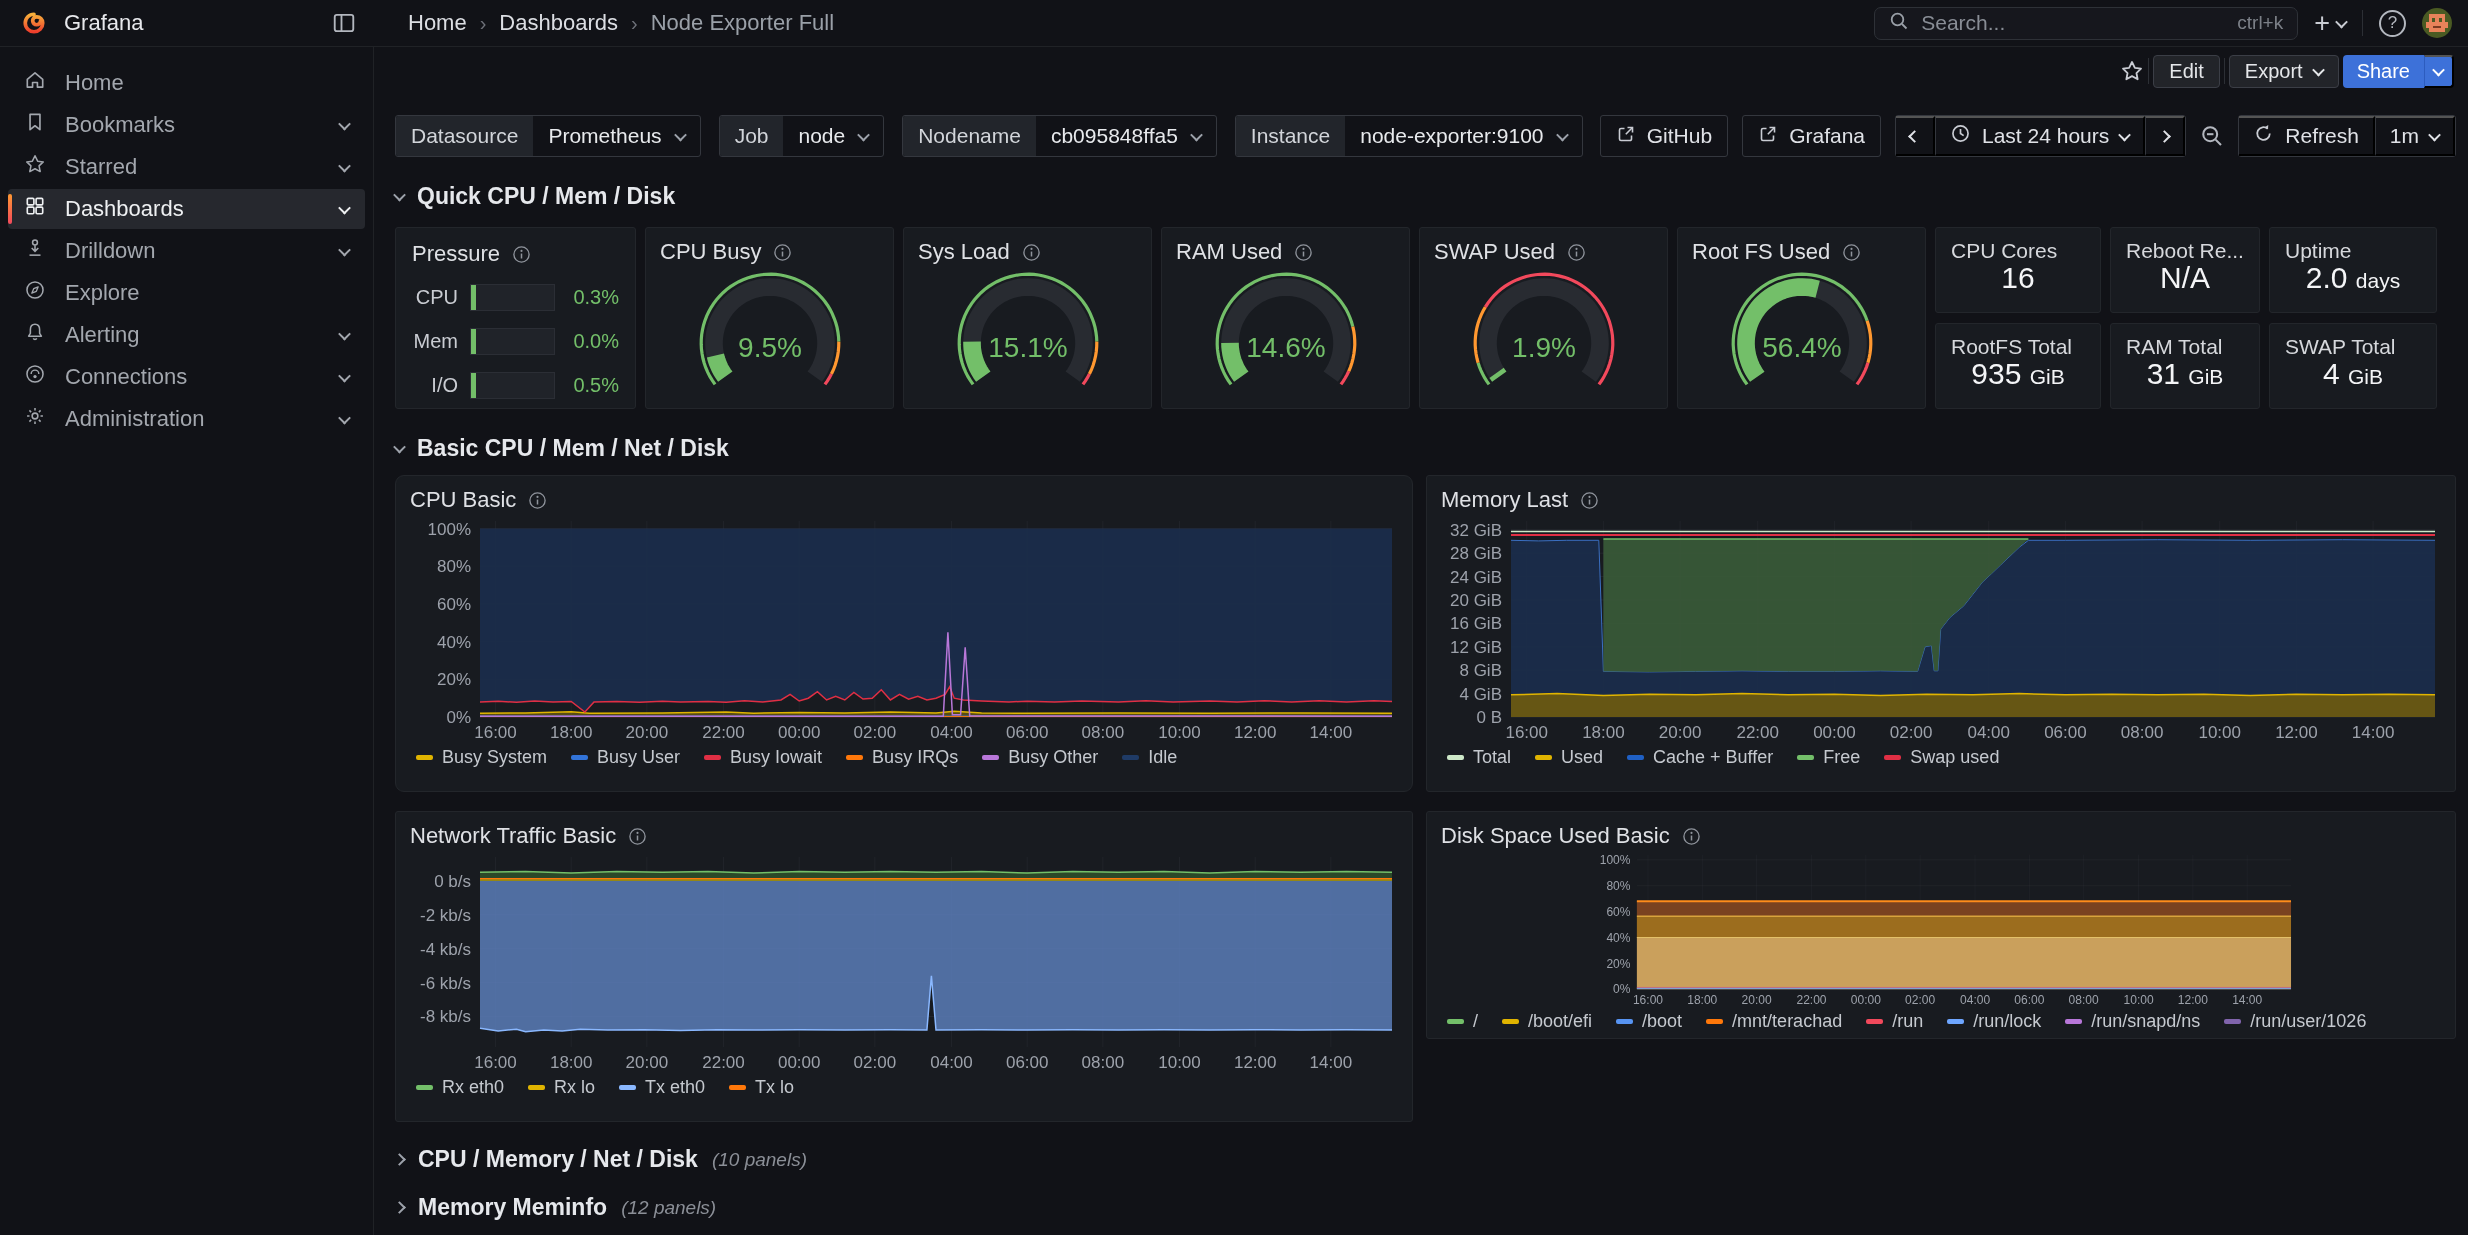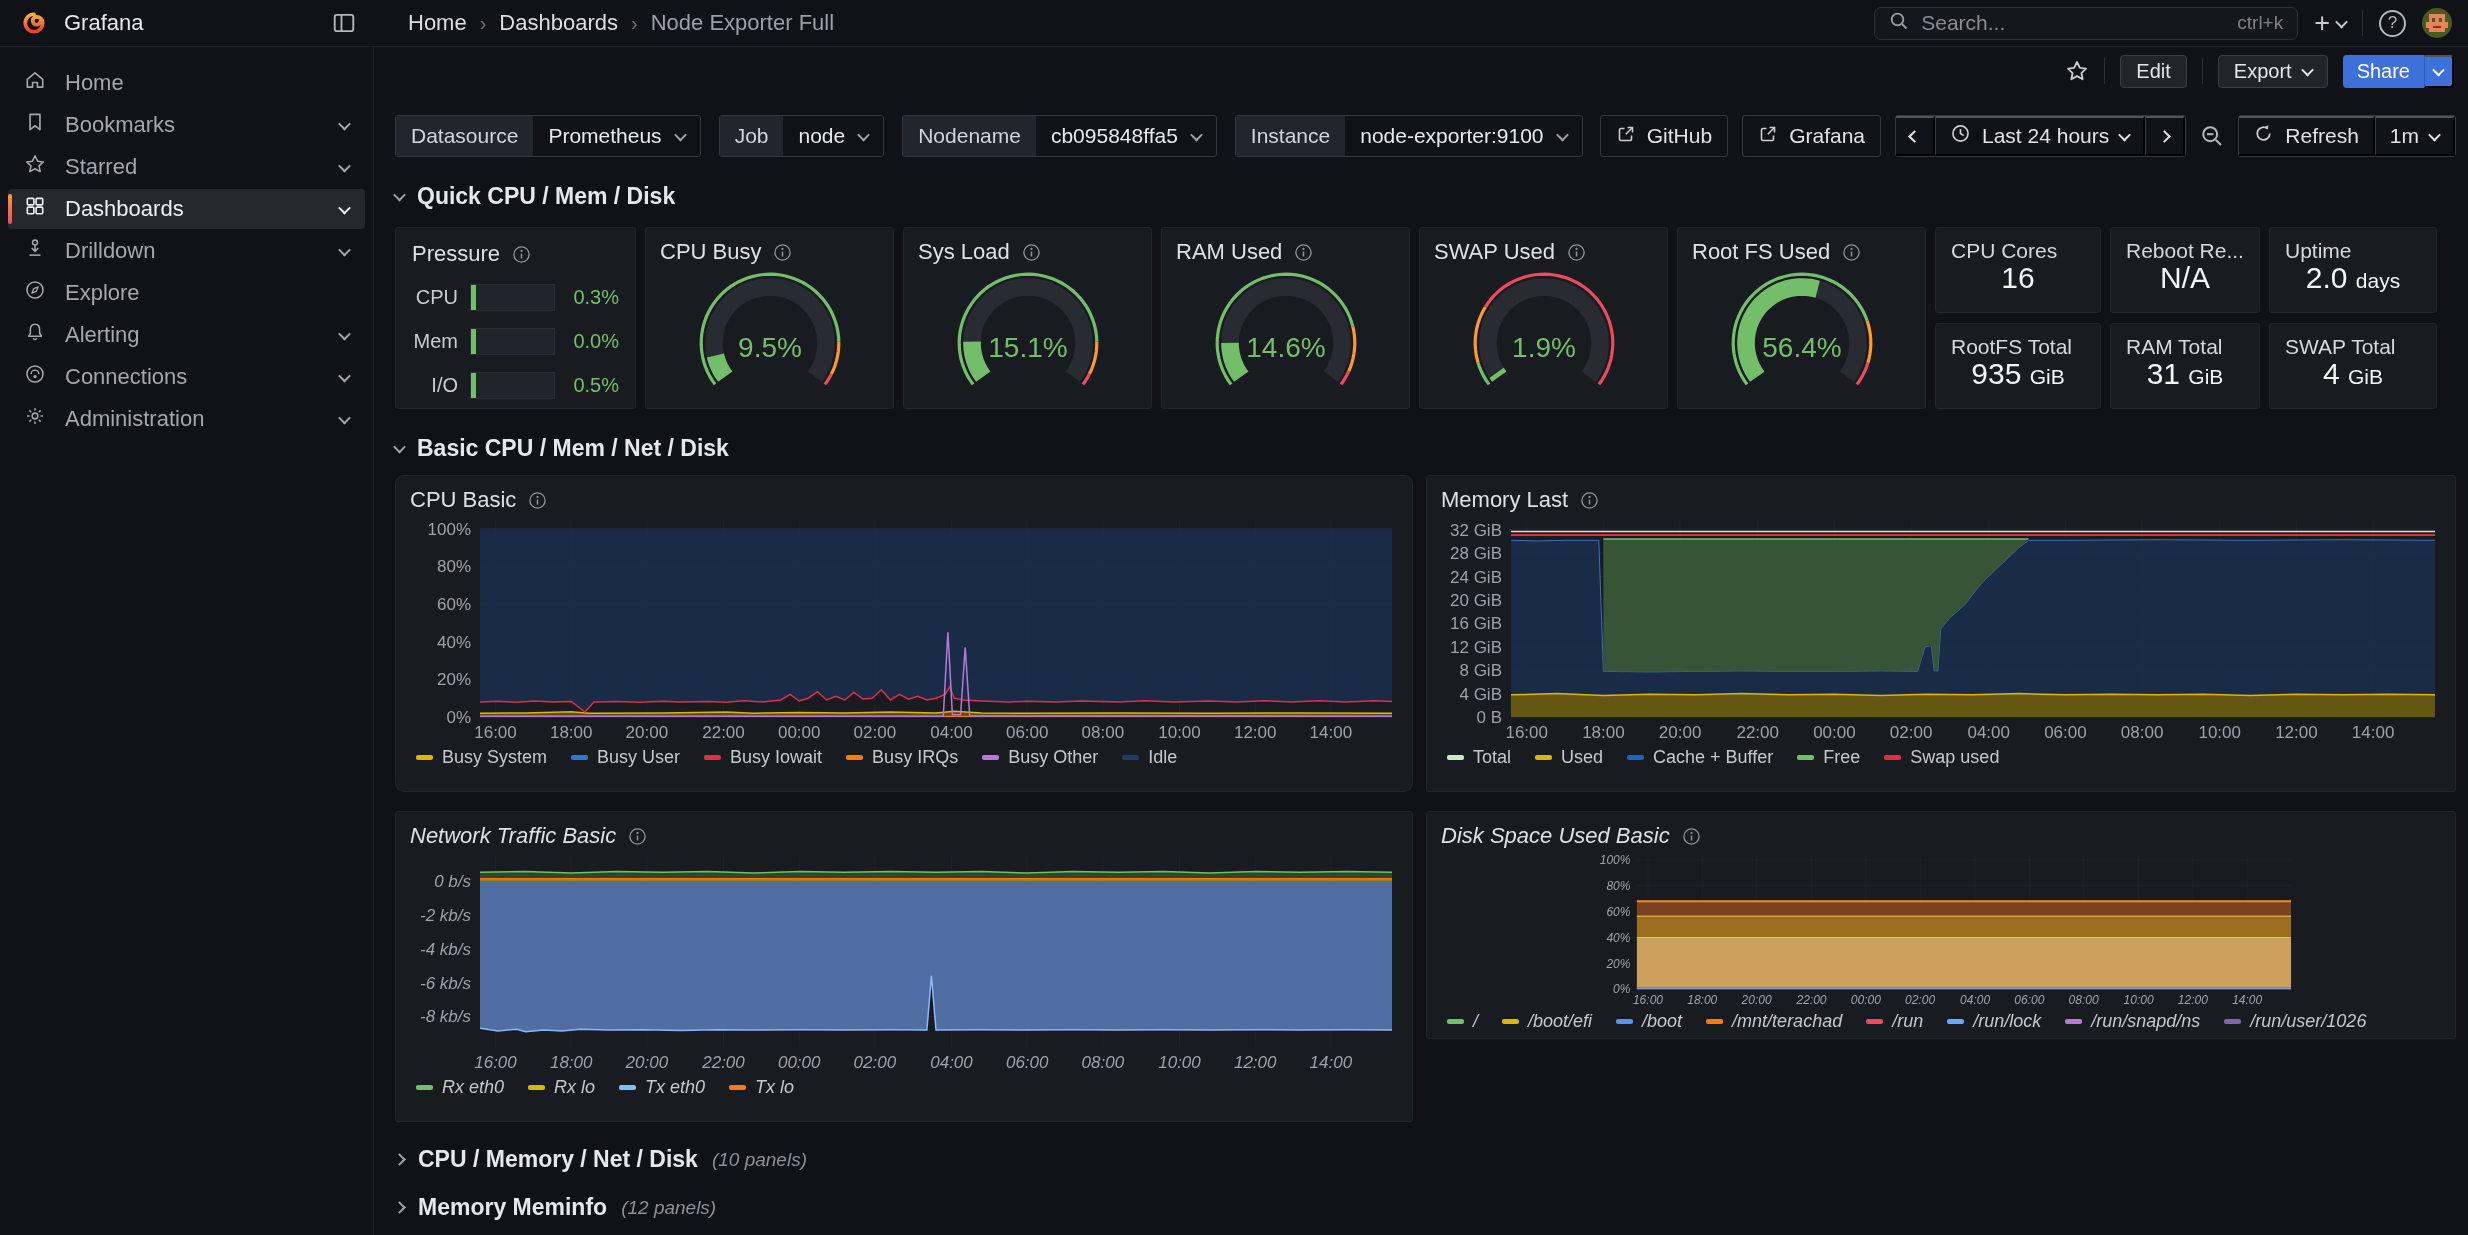--- a/index.html
+++ b/index.html
@@ -34,21 +34,21 @@
   .side-item { height:40px; display:flex; align-items:center; gap:19px; margin:2px 8px; padding:0 16px;
                border-radius:4px; color:#a3a7ae; font-size:22px; position:relative; cursor:pointer; }
   .side-item svg { width:22px; height:22px; min-width:22px; }
   .side-item .chev { margin-left:auto; }
   .side-item.active { background:#26282e; color:#eef0f2; }
   .side-item.active::before { content:''; position:absolute; left:0; top:5px; bottom:5px; width:4px; border-radius:2px;
                background:linear-gradient(#ff9832,#f2495c); }
   main { flex:1; overflow:hidden; }
 
   
-  .actions-row { height:48px; display:flex; align-items:center; justify-content:flex-end; gap:15px; padding:0 14px; }
+  .actions-row { height:48px; display:flex; align-items:center; justify-content:flex-end; gap:4px; padding:0 14px; }
   .star-btn { background:none; border:none; color:#c9ccd3; display:flex; }
   .btn { height:33px; padding:0 15px; border-radius:4px; font-size:20px; display:inline-flex; align-items:center; gap:11px;
          background:#222429; border:1px solid #3b3e46; color:#e5e7ea; cursor:pointer; }
   .share-group { display:flex; height:33px; }
   .btn-primary { background:#3d71d9; border:none; color:#fff; border-radius:4px 0 0 4px; height:33px; padding:0 14px;
                  font-size:20px; display:inline-flex; align-items:center; font-weight:500; }
   .share-caret { width:30px; background:#3d71d9; border-left:1px solid #2c5cbf; border-radius:0 4px 4px 0;
                  display:flex; align-items:center; justify-content:center; color:#fff; }
 
   .chev { width:9px; height:9px; border-right:2px solid currentColor; border-bottom:2px solid currentColor;
@@ -93,21 +93,21 @@
   .gauge-value { fill:#73bf69; font-size:35px; font-weight:500; }
 
   .stats-grid { width:520px; display:grid; grid-template-columns:166px 150px 168px; grid-template-rows:86px 86px; gap:10px 9px; }
   .stat { padding:11px 15px; position:relative; }
   .stat-label { font-size:21px; color:#d6d8dc; white-space:nowrap; overflow:hidden; }
   .stat-value { position:absolute; left:8px; right:8px; bottom:17px; text-align:center; font-size:30px; color:#f4f5f7; }
   .stat-value .unit { font-size:21px; }
 
   .charts { display:flex; gap:13px; }
   .charts.a { margin-top:13px; }
-  .charts.b { margin-top:19px;font-style:italic; }
+  .charts.b { margin-top:19px; }
   .chart-panel { padding:11px 14px 6px; display:flex; flex-direction:column; }
   .legend { display:flex; align-items:center; gap:24px; padding:2px 6px 0; font-size:18px; color:#c5c9cf; white-space:nowrap; }
   .lg-item { display:flex; align-items:center; gap:9px; cursor:pointer; }
   .lg-swatch { width:17px; height:5px; border-radius:2px; }
   svg text.tick { fill:#9da2ab; font-size:17px; font-family:"Liberation Sans",sans-serif; }
 
   .c-rows { margin-top:25px; }
   .c-row { display:flex; align-items:center; gap:14px; height:25px; margin-bottom:23px; font-size:23px; font-weight:700;
            color:#e6e8ec; cursor:pointer; }
   .c-count { font-size:19px; font-style:italic; color:#8b8f97; font-weight:400; }

